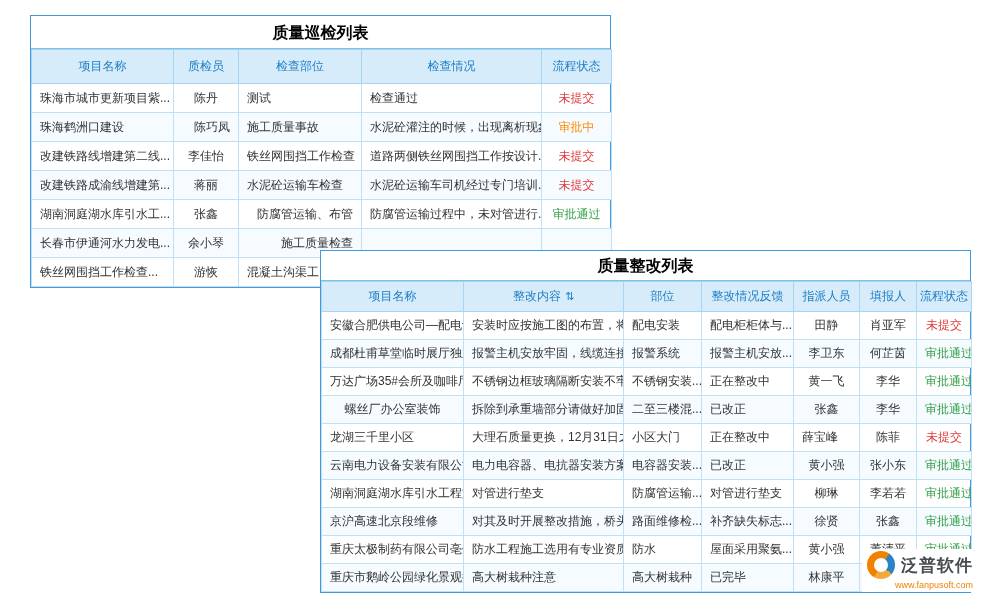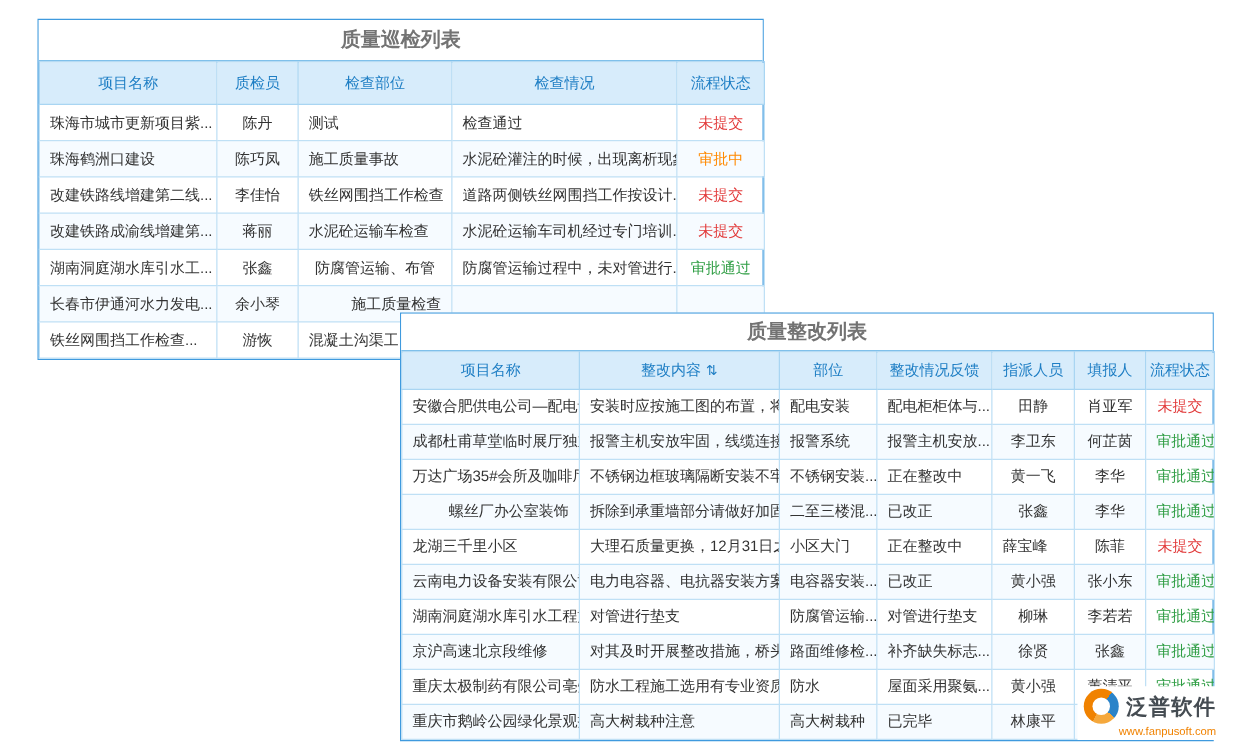--- a/index.html
+++ b/index.html
@@ -4,21 +4,21 @@
 <style>
   *{box-sizing:border-box;margin:0;padding:0}
   html,body{width:1000px;height:600px;background:#ffffff;font-family:"Liberation Sans","DejaVu Sans",sans-serif;}
   body{position:relative;overflow:hidden;}
 
   .card{position:absolute;background:#fff;border:1px solid #3f9ade;}
   .t-inspection{left:30px;top:15px;width:581px;z-index:1;}
   .t-rectify{left:320px;top:250px;width:651px;z-index:2;}
 
   .card-title{height:33px;line-height:33px;text-align:center;font-size:16px;font-weight:bold;
-              color:#737373;border-bottom:1px solid #7fc0ea;background:#fff;}
+              color:#000000;border-bottom:1px solid #7fc0ea;background:#fff;}
   .t-rectify .card-title{height:30px;line-height:30px;}
 
   table.grid{width:100%;border-collapse:collapse;table-layout:fixed;}
   .grid th{background:#d7ecfb;color:#1e7ec4;font-weight:normal;font-size:12px;height:34px;
            border:1px solid #a9d5f2;text-align:center;white-space:nowrap;overflow:hidden;}
   .t-rectify .grid th{height:30px;}
   .grid td{font-size:12px;color:#333;height:29px;border:1px solid #bfe0f5;padding:0 8px;
            white-space:nowrap;overflow:hidden;}
   .t-rectify .grid td{height:28px;}
   .grid tbody tr:nth-child(even) td{background:#f6fbff;}
@@ -64,21 +64,21 @@
       <tbody>
           <tr>
             <td class="c-link" style="text-align: left;">珠海市城市更新项目紫...</td>
             <td class="c-person" style="text-align: center;">陈丹</td>
             <td style="text-align: left;">测试</td>
             <td style="text-align: left;">检查通过</td>
             <td style="text-align: center; color: rgb(226, 59, 59);">未提交</td>
           </tr>
           <tr>
             <td class="c-link" style="text-align: left;">珠海鹤洲口建设</td>
-            <td class="c-person" style="text-align: center;">陈巧凤</td>
+            <td class="c-person" style="text-align: right;">陈巧凤</td>
             <td style="text-align: left;">施工质量事故</td>
             <td style="text-align: left;">水泥砼灌注的时候，出现离析现象</td>
             <td style="text-align: center; color: rgb(255, 138, 0);">审批中</td>
           </tr>
           <tr>
             <td class="c-link" style="text-align: left;">改建铁路线增建第二线...</td>
             <td class="c-person" style="text-align: center;">李佳怡</td>
             <td style="text-align: left;">铁丝网围挡工作检查</td>
             <td style="text-align: left;">道路两侧铁丝网围挡工作按设计...</td>
             <td style="text-align: center; color: rgb(226, 59, 59);">未提交</td>
@@ -86,21 +86,21 @@
           <tr>
             <td class="c-link" style="text-align: left;">改建铁路成渝线增建第...</td>
             <td class="c-person" style="text-align: center;">蒋丽</td>
             <td style="text-align: left;">水泥砼运输车检查</td>
             <td style="text-align: left;">水泥砼运输车司机经过专门培训...</td>
             <td style="text-align: center; color: rgb(226, 59, 59);">未提交</td>
           </tr>
           <tr>
             <td class="c-link" style="text-align: center;">湖南洞庭湖水库引水工...</td>
             <td class="c-person" style="text-align: center;">张鑫</td>
-            <td style="text-align: center;">防腐管运输、布管</td>
+            <td style="text-align: right;">防腐管运输、布管</td>
             <td style="text-align: left;">防腐管运输过程中，未对管进行...</td>
             <td style="text-align: center; color: rgb(47, 158, 68);">审批通过</td>
           </tr>
           <tr>
             <td class="c-link" style="text-align: left;">长春市伊通河水力发电...</td>
             <td class="c-person" style="text-align: center;">余小琴</td>
             <td style="text-align: right; padding-left: 24px;">施工质量检查</td>
             <td style="text-align: left;"></td>
             <td style="text-align: center;"></td>
           </tr>
@@ -160,21 +160,21 @@
           <tr>
             <td class="c-link" style="text-align: left;">万达广场35#会所及咖啡厅空...</td>
             <td style="text-align: left;">不锈钢边框玻璃隔断安装不牢...</td>
             <td style="text-align: left;">不锈钢安装...</td>
             <td style="text-align: left;">正在整改中</td>
             <td class="c-nameb" style="text-align: center;">黄一飞</td>
             <td class="c-nameb" style="text-align: center;">李华</td>
             <td style="text-align: center; color: rgb(47, 158, 68);">审批通过</td>
           </tr>
           <tr>
-            <td class="c-link" style="text-align: right;">螺丝厂办公室装饰</td>
+            <td class="c-link" style="text-align: center;">螺丝厂办公室装饰</td>
             <td style="text-align: left;">拆除到承重墙部分请做好加固...</td>
             <td style="text-align: right;">二至三楼混...</td>
             <td style="text-align: left;">已改正</td>
             <td class="c-nameb" style="text-align: center;">张鑫</td>
             <td class="c-nameb" style="text-align: center;">李华</td>
             <td style="text-align: center; color: rgb(47, 158, 68);">审批通过</td>
           </tr>
           <tr>
             <td class="c-link" style="text-align: left;">龙湖三千里小区</td>
             <td style="text-align: left;">大理石质量更换，12月31日之...</td>

